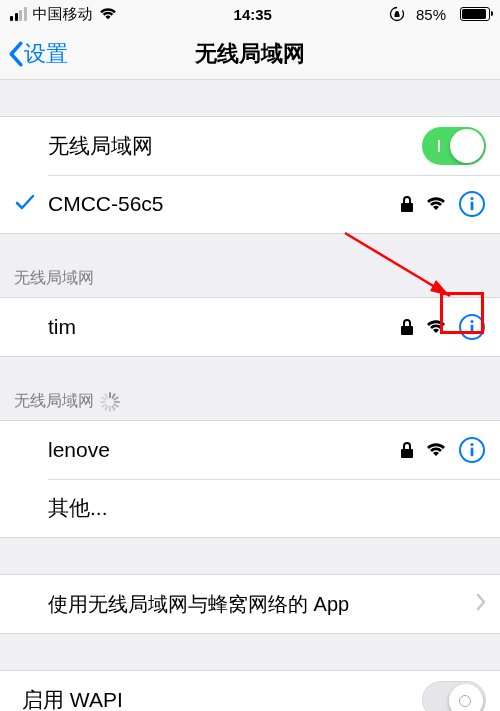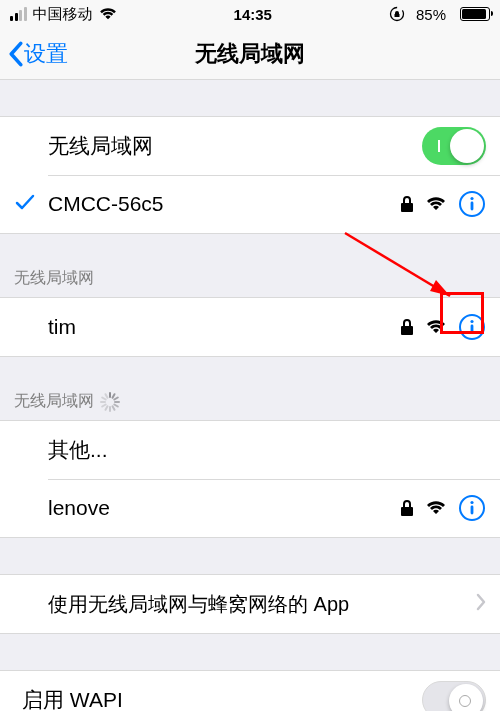--- a/index.html
+++ b/index.html
@@ -345,37 +345,37 @@
     <span style="transform:rotate(180deg);opacity:.4"></span>
     <span style="transform:rotate(210deg);opacity:.35"></span>
     <span style="transform:rotate(240deg);opacity:.3"></span>
     <span style="transform:rotate(270deg);opacity:.3"></span>
     <span style="transform:rotate(300deg);opacity:.3"></span>
     <span style="transform:rotate(330deg);opacity:.3"></span>
   </div>
 </div>
 <div class="section" style="margin-top:0">
   <div class="row">
-    <div class="row-label">其他...</div>
-  </div>
-  <div class="row">
     <div class="row-label">lenove</div>
     <div class="row-accessories">
       <svg class="lock-icon" viewBox="0 0 14 18">
         <path d="M3 8 V5 a4 4 0 0 1 8 0 V8 h1 a1 1 0 0 1 1 1 v7 a1 1 0 0 1 -1 1 H2 a1 1 0 0 1 -1 -1 v-7 a1 1 0 0 1 1 -1 Z M5 8 h4 V5 a2 2 0 0 0 -4 0 Z" fill="#000"></path>
       </svg>
       <svg class="wifi-icon" viewBox="0 0 20 16">
         <path d="M10 14 L7 11 C8.6 9.4 11.4 9.4 13 11 Z M4 8 C7.3 4.7 12.7 4.7 16 8 L14 10 C11.8 7.8 8.2 7.8 6 10 Z M1 5 C5.9 0.1 14.1 0.1 19 5 L17 7 C13.2 3.2 6.8 3.2 3 7 Z" fill="#000"></path>
       </svg>
       <svg class="info-icon" viewBox="0 0 28 28">
         <circle cx="14" cy="14" r="12" fill="none" stroke="#007aff" stroke-width="2"></circle>
         <circle cx="14" cy="8.5" r="1.6" fill="#007aff"></circle>
         <rect x="12.6" y="11.5" width="2.8" height="9" rx="1.4" fill="#007aff"></rect>
       </svg>
     </div>
+  </div>
+  <div class="row">
+    <div class="row-label">其他...</div>
   </div>
 </div>
 
 <div class="section sec-gap">
   <div class="row" style="">
     <div class="row-label" style="font-size:20px">使用无线局域网与蜂窝网络的 App</div>
     <div class="chevron-right">
       <svg width="10" height="18" viewBox="0 0 10 18">
         <polyline points="2,2 8,9 2,16" fill="none" stroke="#c7c7cc" stroke-width="2.5" stroke-linecap="round" stroke-linejoin="round"></polyline>
       </svg>

